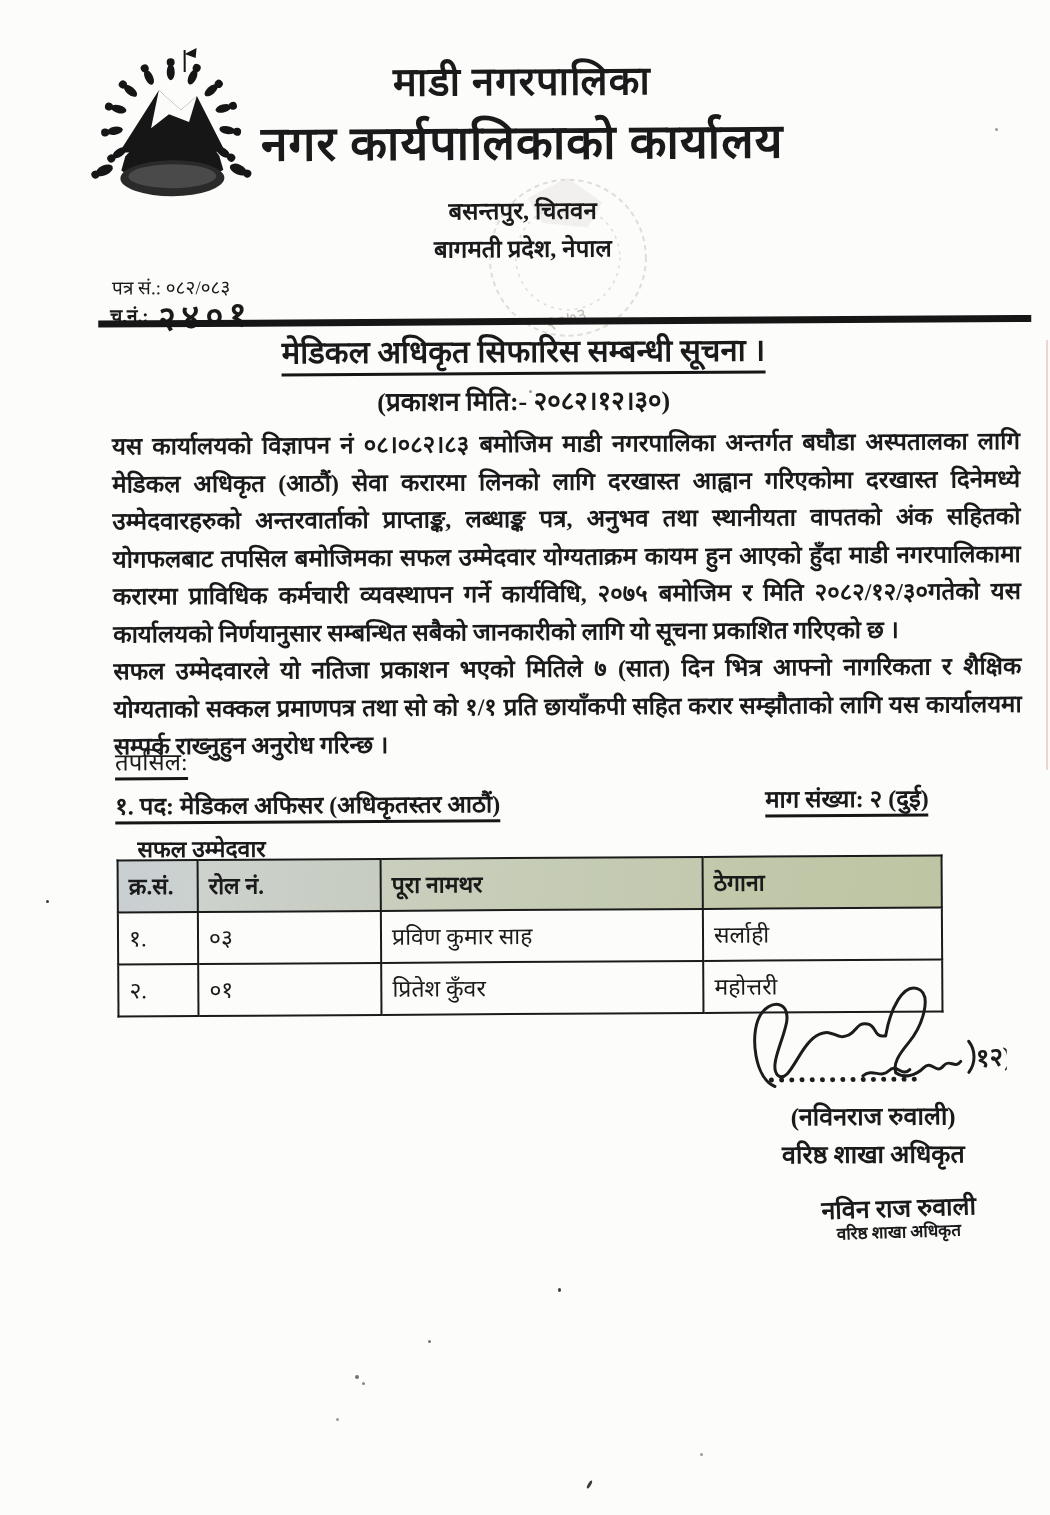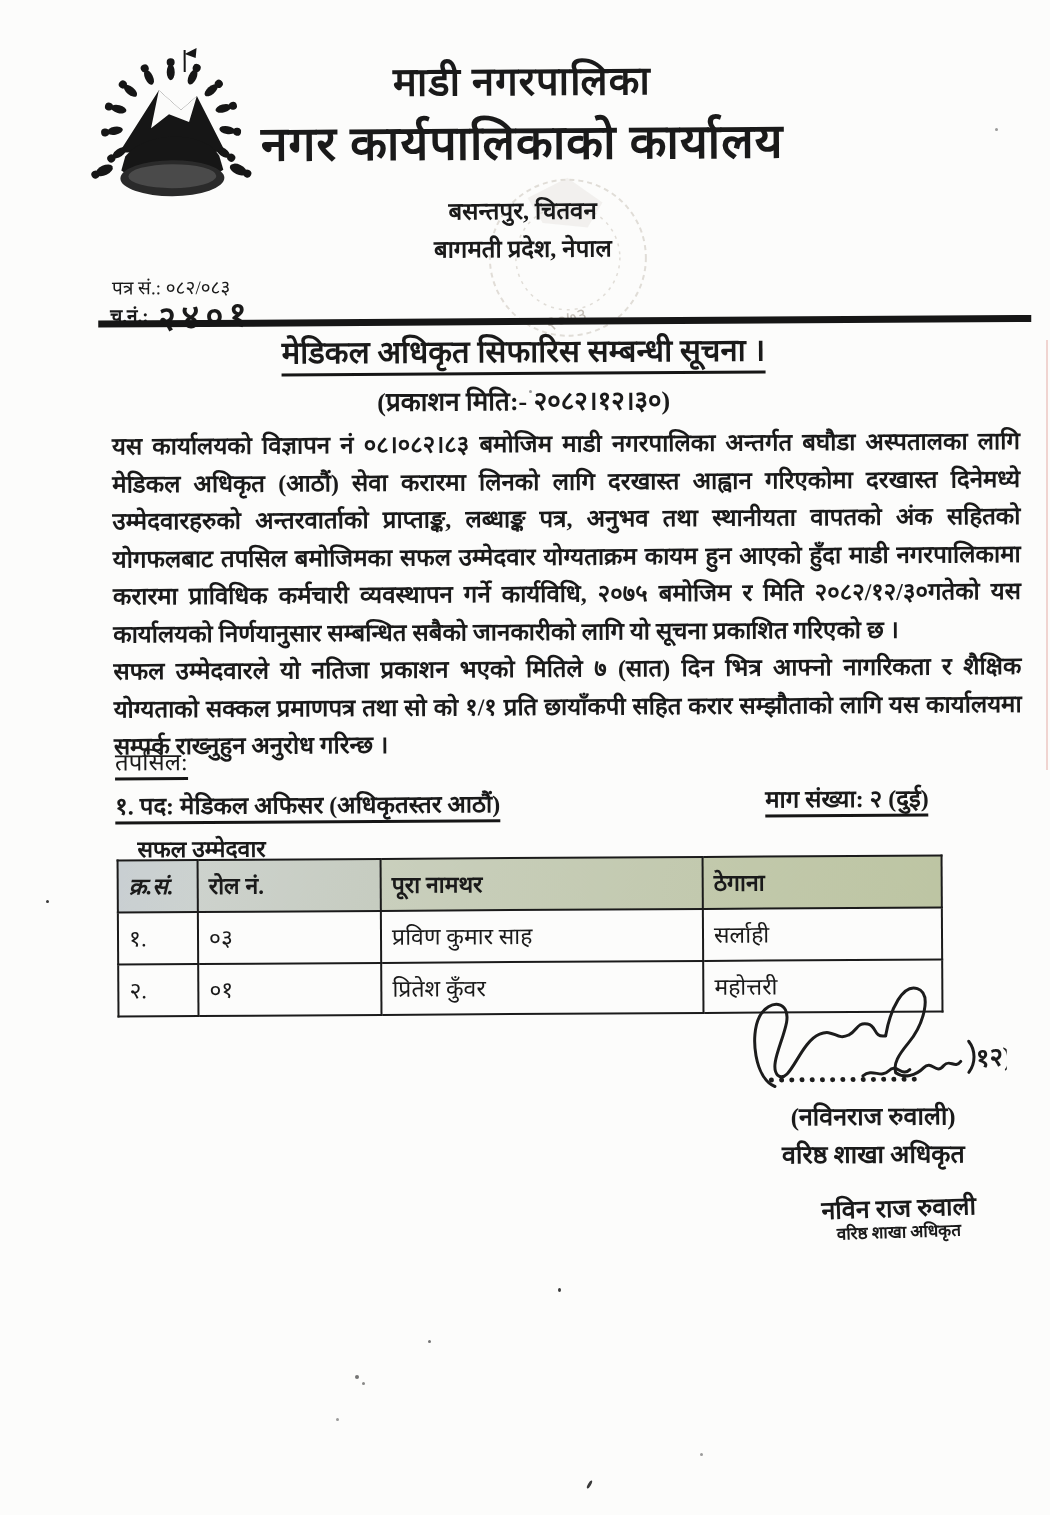--- a/index.html
+++ b/index.html
@@ -33,21 +33,21 @@
   
   .tapasil{left:114px;top:742px;font-size:24px;font-weight:400;}
   .u{border-bottom:3px solid #161616;padding-bottom:2px;}
   .pos-line{left:114px;top:786px;font-size:24px;font-weight:700;}
   .demand-line{left:764px;top:783px;font-size:24px;font-weight:700;}
   .successful{left:114px;top:830px;font-size:23px;font-weight:700;margin-left:22px;}
   
   table.result{position:absolute;left:115px;top:857px;border-collapse:collapse;table-layout:fixed;width:824px;}
   table.result td,table.result th{border:2.5px solid #1b1b1b;font-size:23px;padding:8px 10px 10px 10px;text-align:left;vertical-align:middle;height:28px;}
   table.result th{font-weight:700;}
-  .th1{background:linear-gradient(100deg,#c9cfd2,#ccd2cf);font-style:italic;}
+  .th1{background:linear-gradient(100deg,#c9cfd2,#ccd2cf);}
   .th2{background:linear-gradient(100deg,#cdd2cd,#c6ccc0);}
   .th3{background:linear-gradient(100deg,#c9cfbd,#c2c9ae);}
   .th4{background:linear-gradient(100deg,#c2c9ac,#bdc5a3);}
   .cw1{width:80px;} .cw2{width:183px;} .cw3{width:322px;} .cw4{width:239px;}
   
   .sig-svg{left:742px;top:982px;width:262px;height:118px;}
   .dotline{left:766px;top:1049px;width:148px;height:30px;border-bottom:5px dotted #1d1d1d;}
   .sig-name{left:720px;top:1100px;width:300px;text-align:center;font-size:25px;font-weight:700;}
   .sig-desig{left:720px;top:1138px;width:300px;text-align:center;font-size:25px;font-weight:700;}
   .stamp-name{left:770px;top:1192px;width:250px;text-align:center;font-size:25px;font-weight:700;transform:rotate(-1.5deg);}

